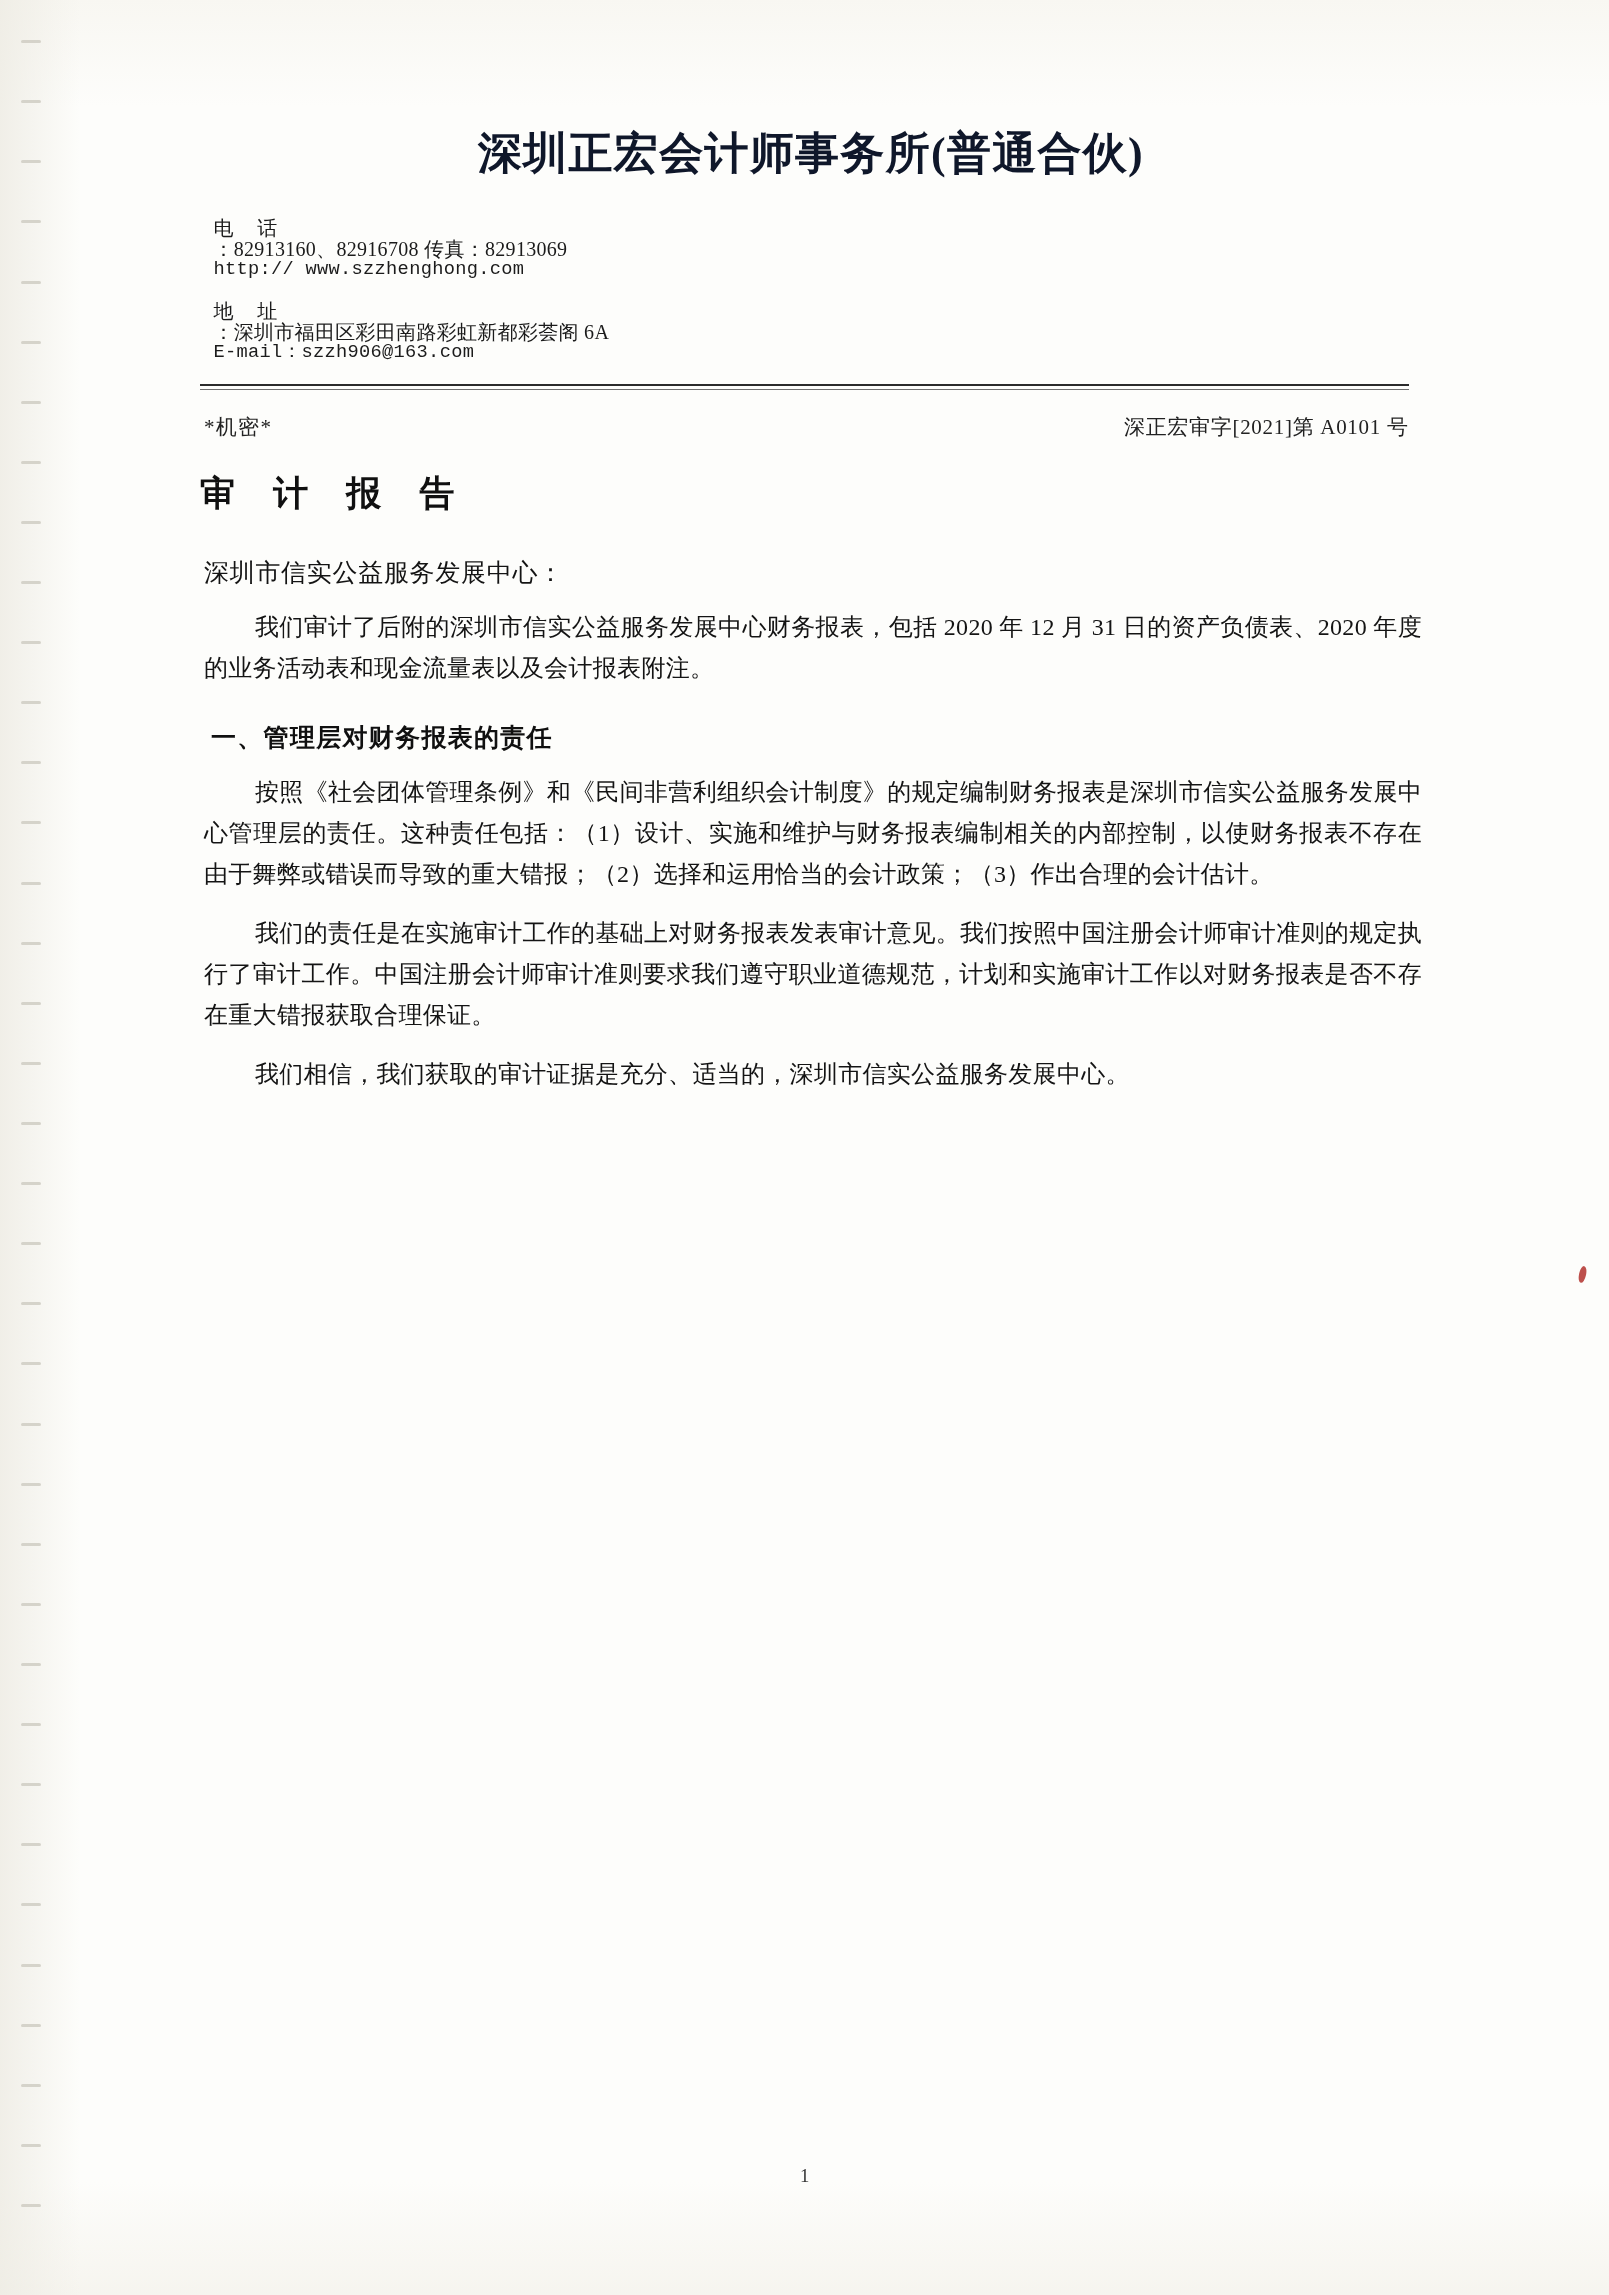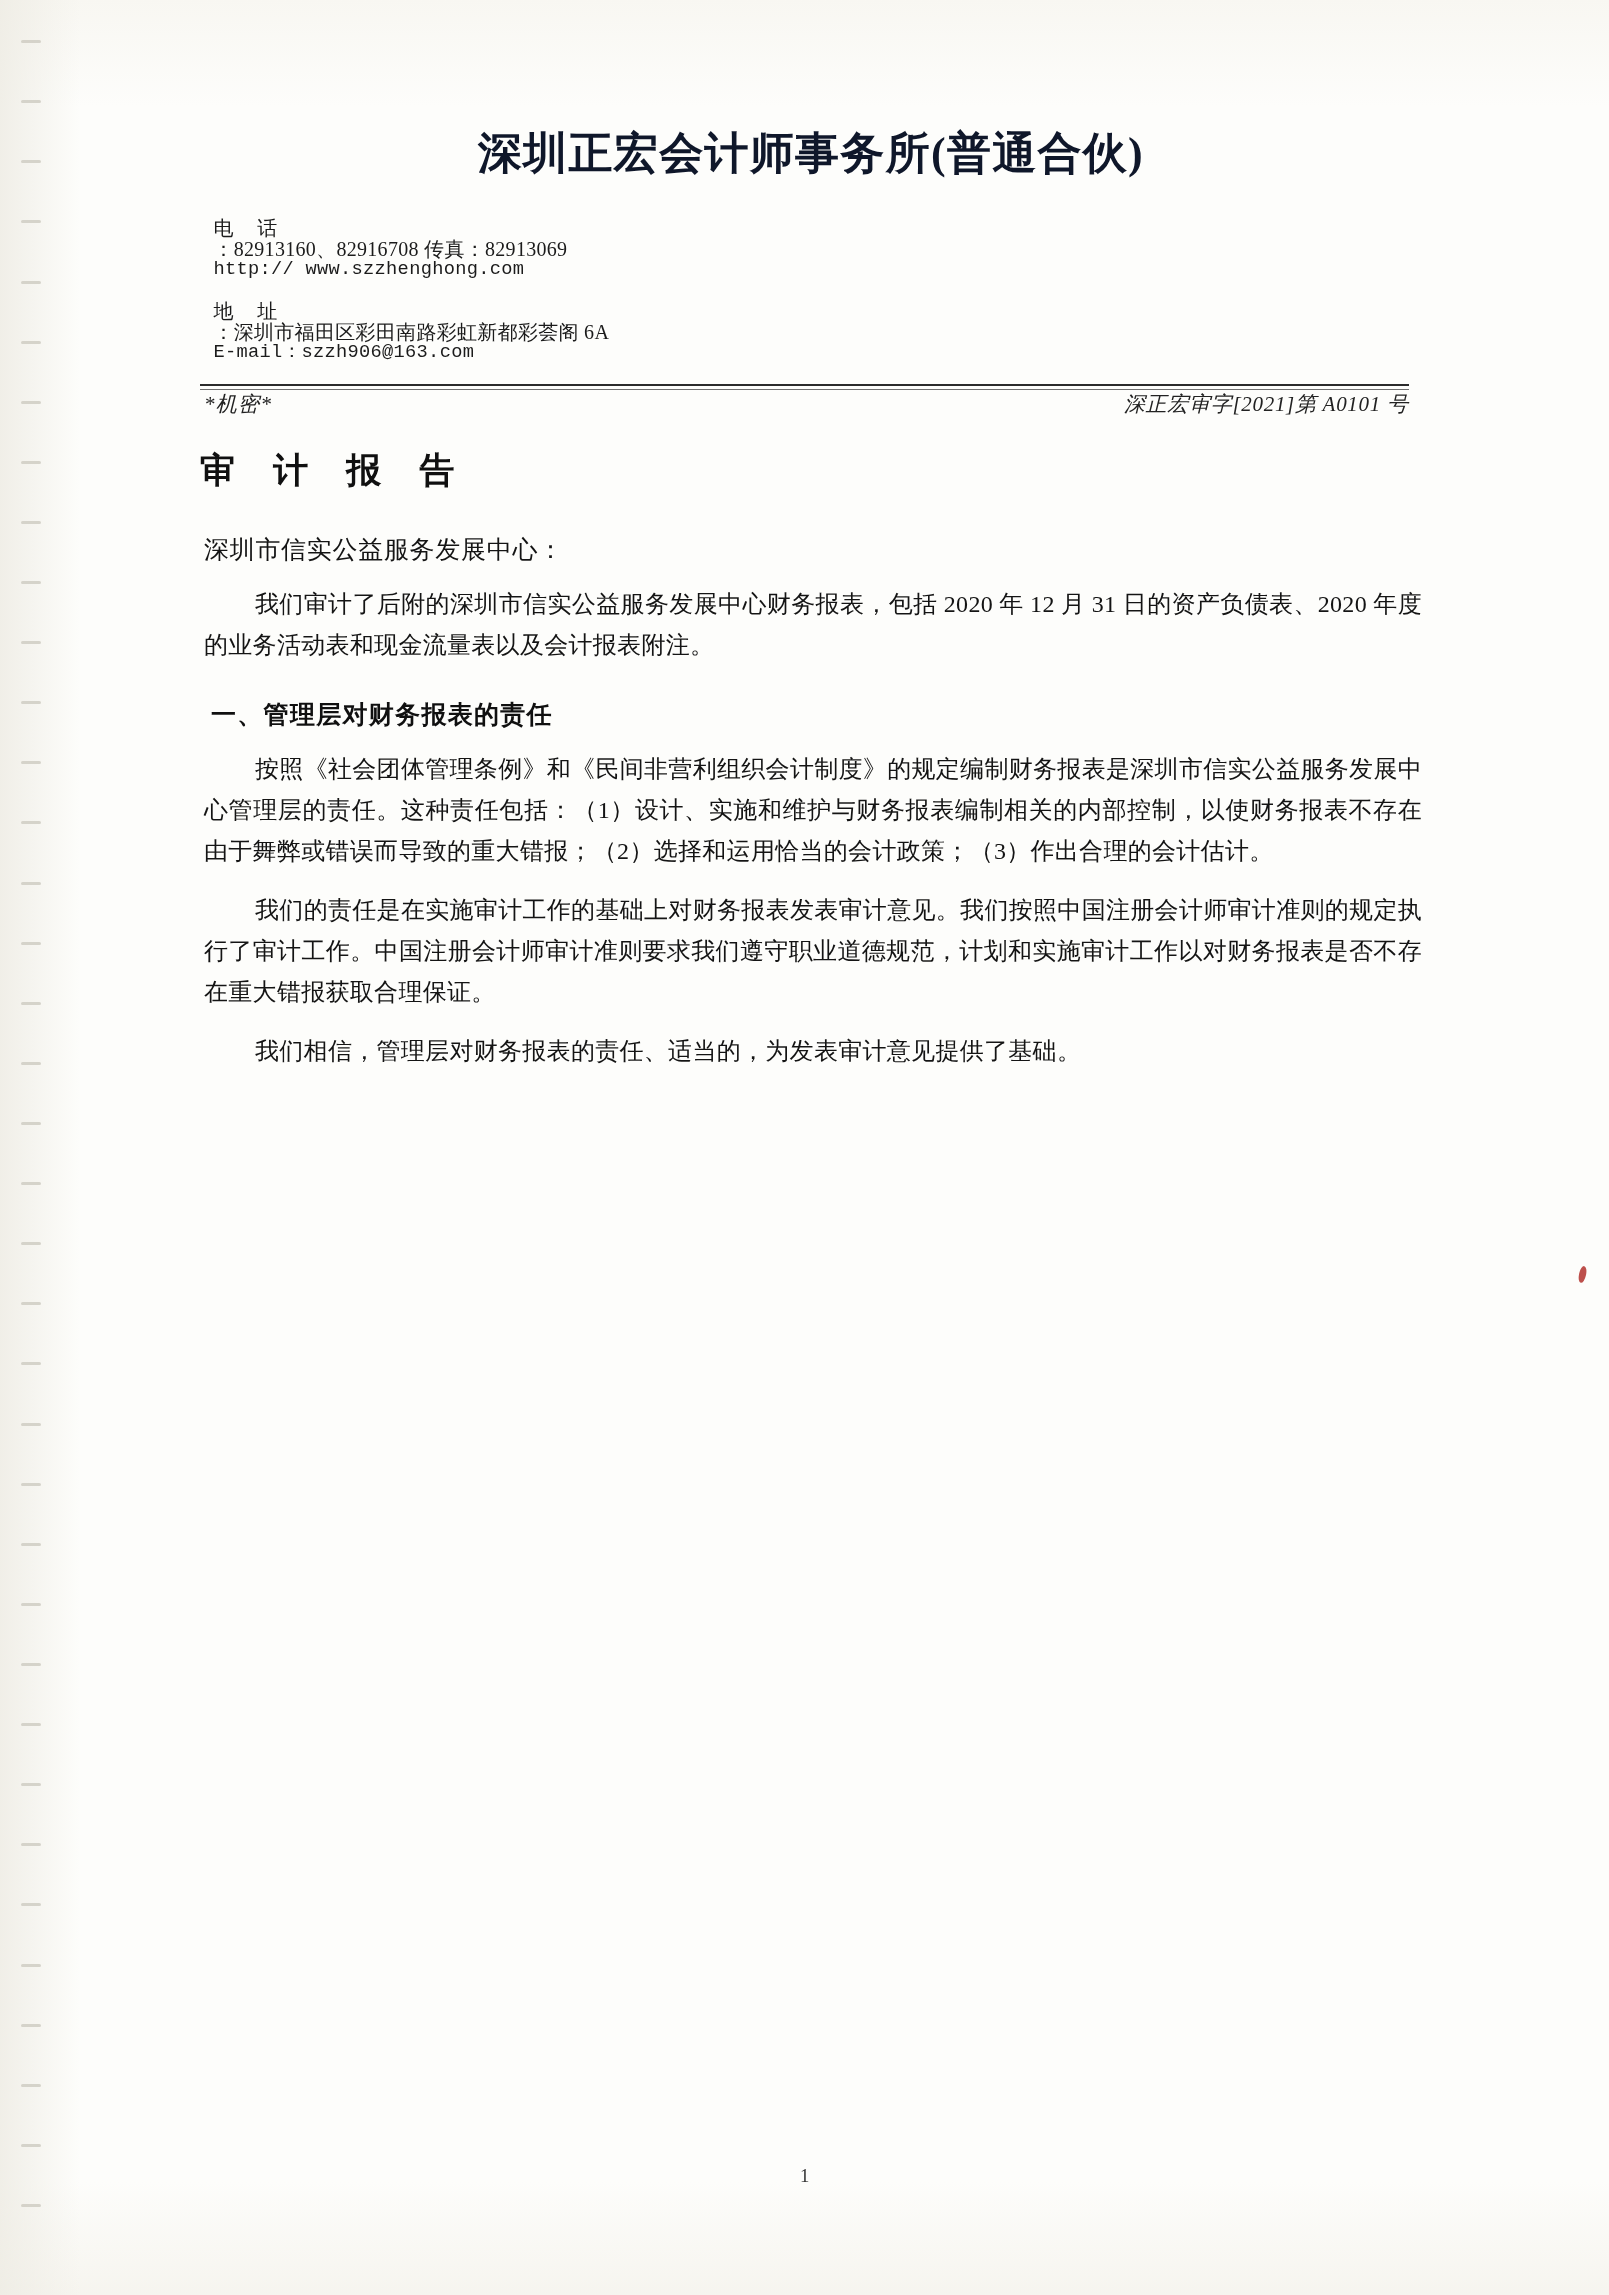--- a/index.html
+++ b/index.html
@@ -100,22 +100,22 @@
     border-top: 2px solid #2b2b2b;
     border-bottom: 0.7px solid #6f6f6f;
     height: 3.3px;
   }
 
   
   .meta-row {
     display: flex;
     justify-content: space-between;
     align-items: baseline;
+    margin-top: 23px;
     font-size: 21px;
-    font-style: italic;
   }
   .meta-left {
     letter-spacing: 1.3px;
     padding-left: 4px;
     color: #222;
   }
   .meta-right {
     letter-spacing: 0.7px;
     padding-right: 13.4px;
     color: #222;
@@ -259,20 +259,20 @@
     <h2 class="doc-title">审 计 报 告</h2>
 
     <div class="addressee">深圳市信实公益服务发展中心：</div>
 
     <p class="para">我们审计了后附的深圳市信实公益服务发展中心财务报表，包括 2020 年 12 月 31 日的资产负债表、2020 年度的业务活动表和现金流量表以及会计报表附注。</p>
 
     <h2 class="section">一、管理层对财务报表的责任</h2>
     <p class="para">按照《社会团体管理条例》和《民间非营利组织会计制度》的规定编制财务报表是深圳市信实公益服务发展中心管理层的责任。这种责任包括：（1）设计、实施和维护与财务报表编制相关的内部控制，以使财务报表不存在由于舞弊或错误而导致的重大错报；（2）选择和运用恰当的会计政策；（3）作出合理的会计估计。</p>
 
     <p class="para">我们的责任是在实施审计工作的基础上对财务报表发表审计意见。我们按照中国注册会计师审计准则的规定执行了审计工作。中国注册会计师审计准则要求我们遵守职业道德规范，计划和实施审计工作以对财务报表是否不存在重大错报获取合理保证。</p>
-    <p class="para">我们相信，管理层对财务报表的责任、适当的，为发表审计意见提供了基础。</p>
+    <p class="para">我们相信，我们获取的审计证据是充分、适当的，深圳市信实公益服务发展中心。</p>
   </div>
 
   <div class="ink-mark"></div>
 
   <div class="page-number">1</div>
 </div>
 
 
 </body></html>

